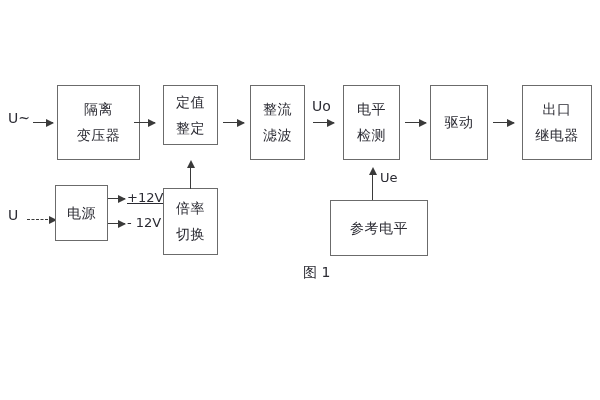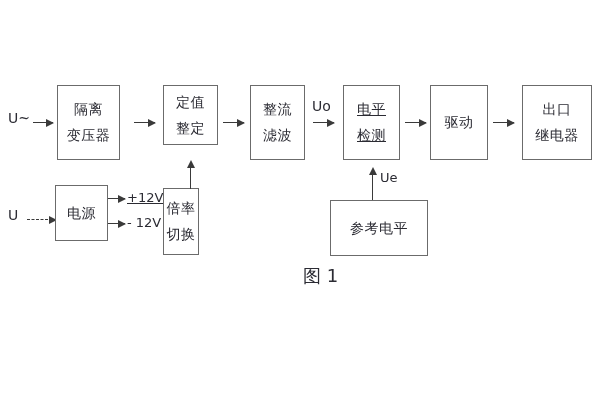--- a/index.html
+++ b/index.html
@@ -91,34 +91,34 @@
     top: -7px;
     width: 0;
     height: 0;
     border-left: 4px solid transparent;
     border-right: 4px solid transparent;
     border-bottom: 8px solid #3a3a3a;
   }
   .caption {
     position: absolute;
     color: #2b2b33;
-    font-size: 18px;
+    font-size: 14px;
     white-space: nowrap;
   }
 </style>
 </head>
 <body>
 
 <div id="canvas">
 
   <div class="label" style="left:8px; top:110px;">U~</div>
 
   <div class="arrow-r" style="left:33px; top:122px; width:20px;"></div>
 
-  <div class="box" style="left:57px; top:85px; width:63px; height:75px;align-items:center;">
+  <div class="box" style="left:57px; top:85px; width:83px; height:75px;align-items:center;">
     <span class="ln">隔离</span>
     <span class="ln">变压器</span>
   </div>
 
   <div class="label" style="left:133px; top:98px;margin-left:34px;">Ui</div>
   <div class="arrow-r" style="left:134px; top:122px; width:21px;"></div>
 
   <div class="box" style="left:163px; top:85px; width:55px; height:60px;">
     <span class="ln">定值</span>
     <span class="ln">整定</span>
@@ -127,21 +127,21 @@
   <div class="arrow-r" style="left:223px; top:122px; width:21px;"></div>
 
   <div class="box" style="left:250px; top:85px; width:55px; height:75px;">
     <span class="ln">整流</span>
     <span class="ln">滤波</span>
   </div>
 
   <div class="label" style="left:312px; top:98px;">Uo</div>
   <div class="arrow-r" style="left:313px; top:122px; width:21px;"></div>
 
-  <div class="box" style="left:343px; top:85px; width:57px; height:75px;text-decoration:underline;">
+  <div class="box" style="left:343px; top:85px; width:57px; height:75px;">
     <span class="ln">电平</span>
     <span class="ln">检测</span>
   </div>
 
   <div class="arrow-r" style="left:405px; top:122px; width:21px;"></div>
 
   <div class="box" style="left:430px; top:85px; width:58px; height:75px;">
     <span class="ln">驱动</span>
   </div>
 
@@ -159,21 +159,21 @@
   <div class="box" style="left:55px; top:185px; width:53px; height:56px;">
     <span class="ln">电源</span>
   </div>
 
   <div class="arrow-r" style="left:108px; top:198px; width:17px;"></div>
   <div class="label label-sm" style="left:127px; top:190px;text-decoration:underline;">+12V</div>
 
   <div class="arrow-r" style="left:108px; top:223px; width:17px;"></div>
   <div class="label label-sm" style="left:127px; top:215px;">- 12V</div>
 
-  <div class="box" style="left:163px; top:188px; width:36px; height:67px;">
+  <div class="box" style="left:163px; top:188px; width:55px; height:67px;">
     <span class="ln">倍率</span>
     <span class="ln">切换</span>
   </div>
 
   <div class="arrow-u" style="left:190px; top:167px; height:22px;"></div>
 
   <div class="arrow-u" style="left:372px; top:174px; height:26px;"></div>
   <div class="label label-sm" style="left:380px; top:170px;">Ue</div>
 
   <div class="box" style="left:330px; top:200px; width:98px; height:56px;">

